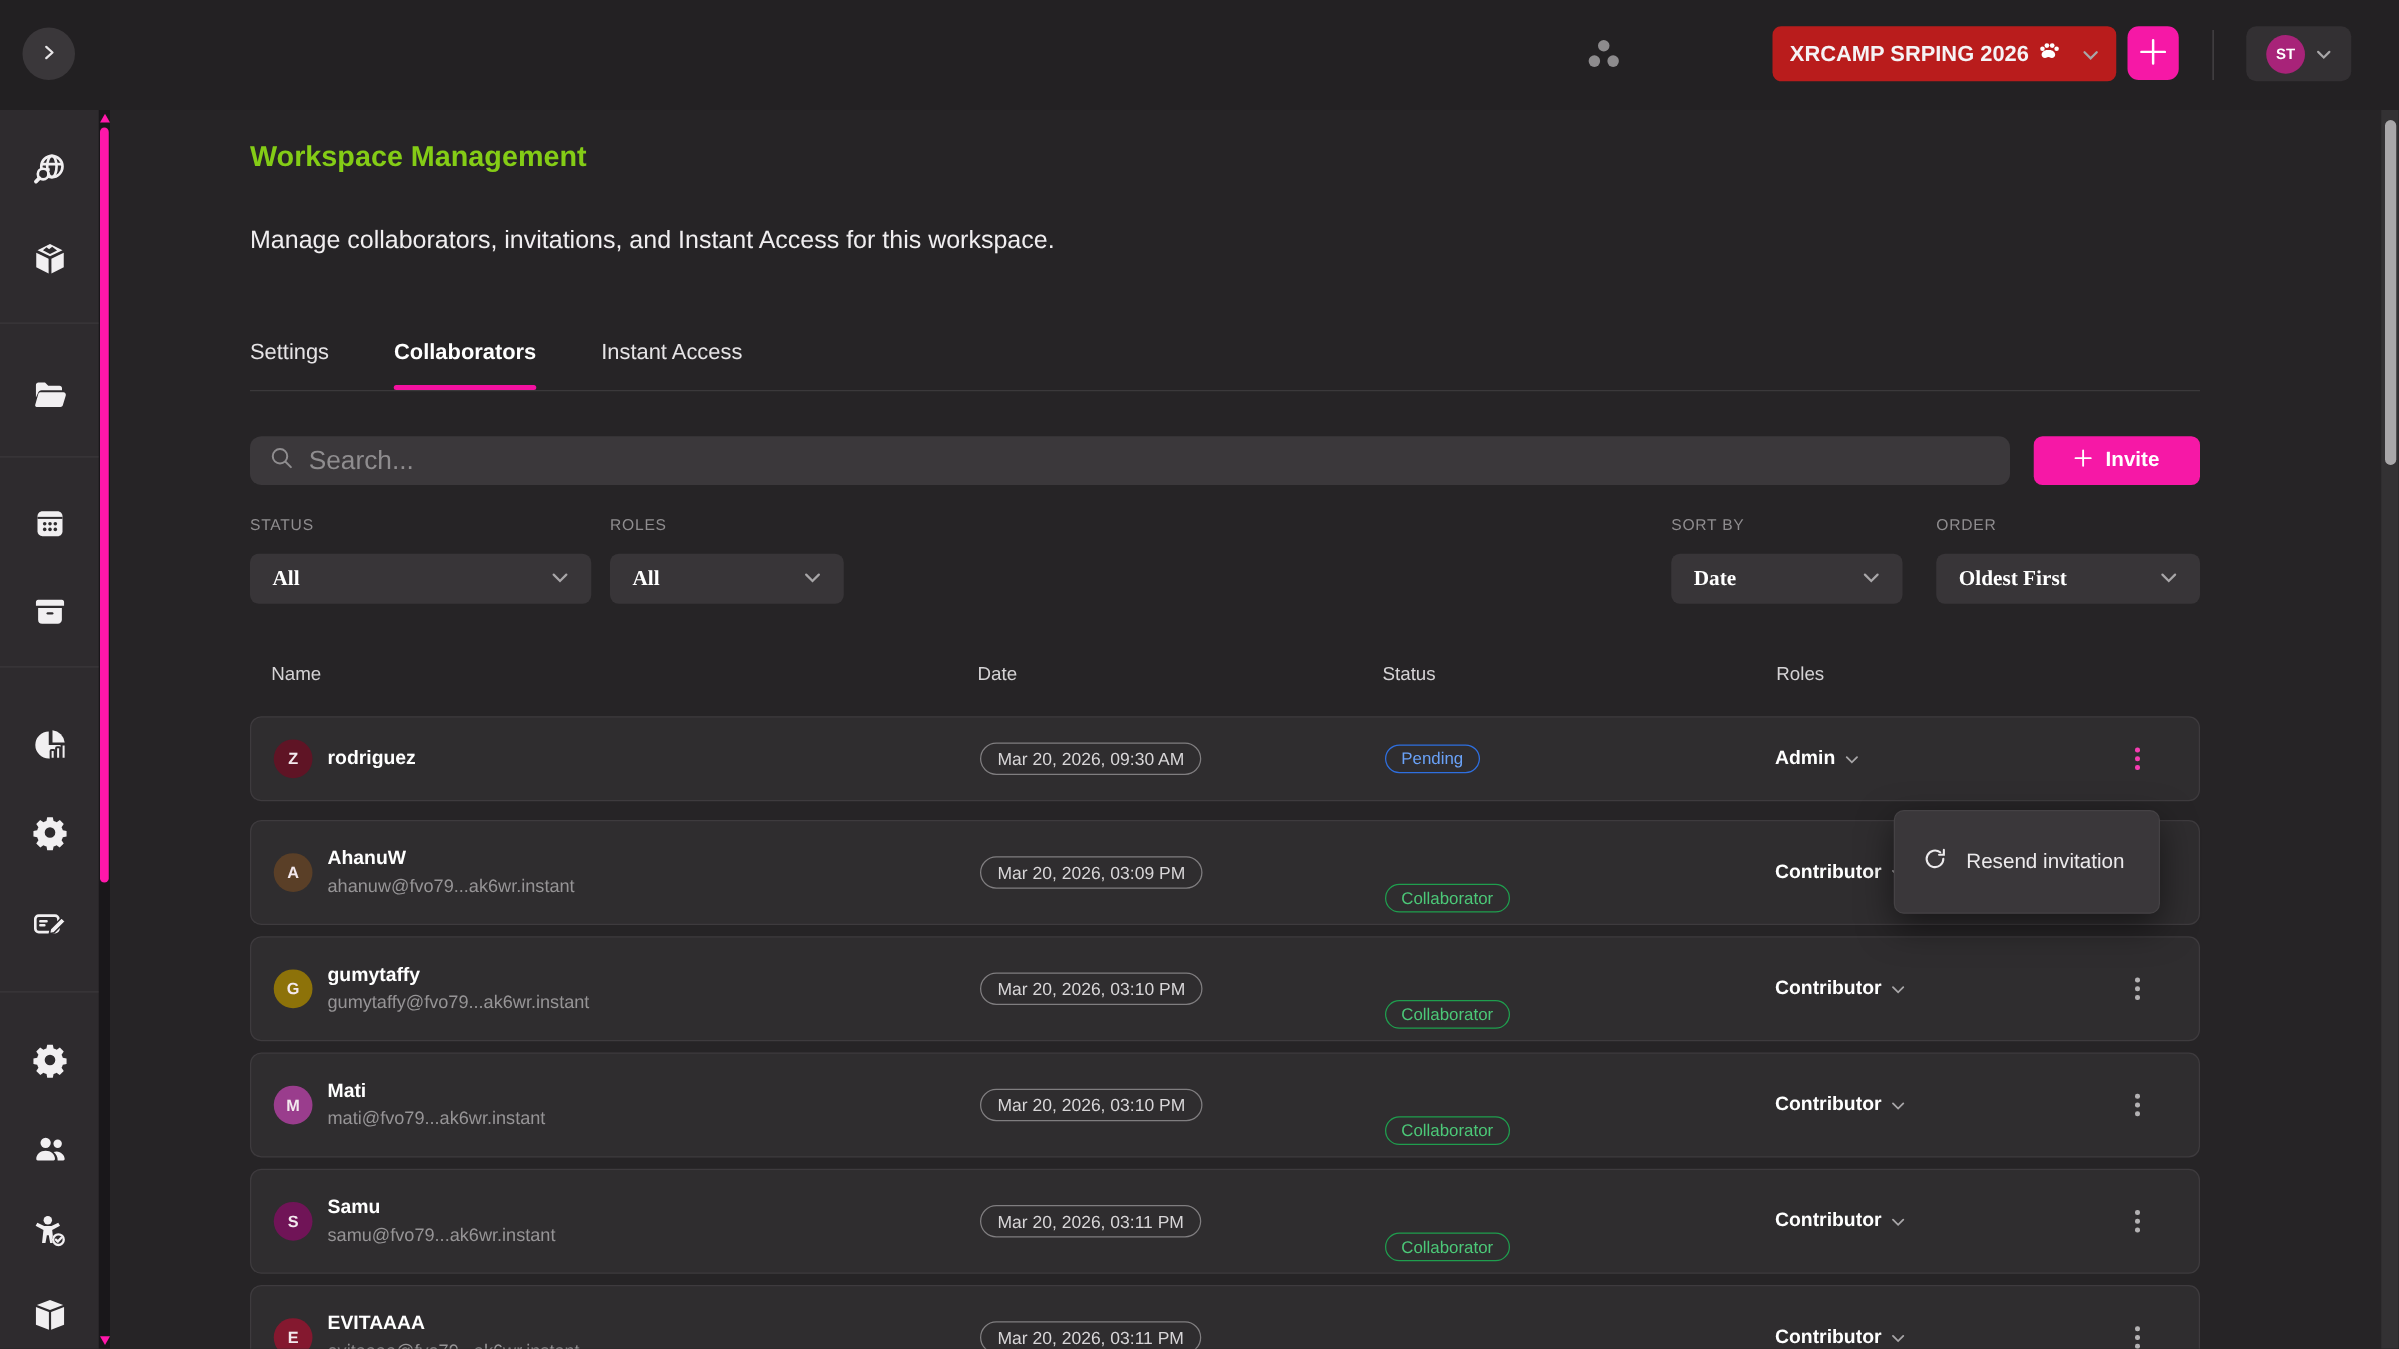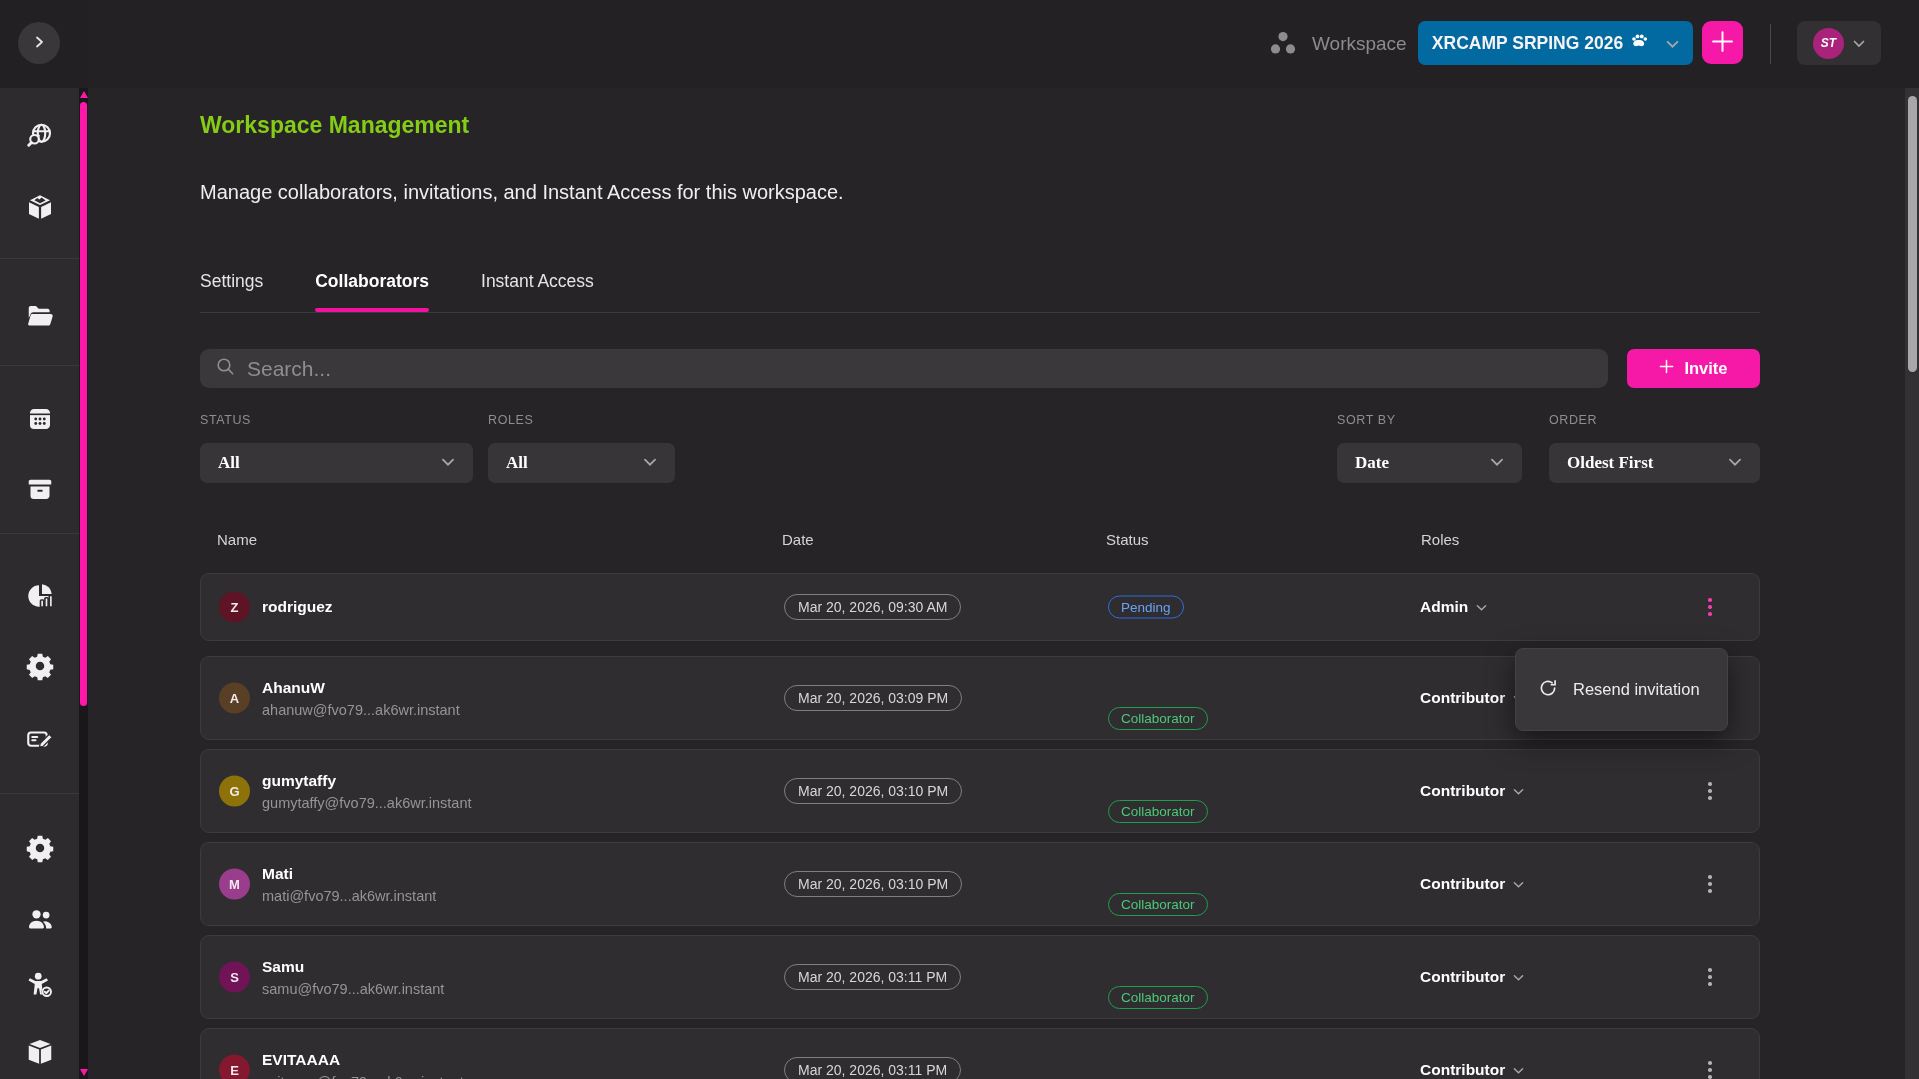--- a/index.html
+++ b/index.html
@@ -12,29 +12,29 @@
   }
 
   
   .topbar { position:absolute; left:0; top:0; width:1919px; height:88px; background:#232123; z-index:30; }
   .topbar-left { position:absolute; left:0; top:0; width:88px; height:88px; background:#222022; }
   .collapse-btn { position:absolute; left:18px; top:22px; width:42px; height:42px; border-radius:50%;
     background:#3a373a; border:none; display:flex; align-items:center; justify-content:center; cursor:pointer; }
   .tb-dots { position:absolute; left:1268px; top:30px; }
   .tb-workspace-label { position:absolute; left:1312px; top:0; height:88px; display:flex; align-items:center;
     font-size:19px; color:#8d8b8d; }
-  .ws-selector { position:absolute; left:1418px; top:21px; width:275px; height:44px; background:#0369a1;
+  .ws-selector { position:absolute; left:1418px; top:21px; width:275px; height:44px; background:#b91c1c;
     border:none; border-radius:7px; display:flex; align-items:center; justify-content:center; gap:6px;
     color:#f5f3f5; font-size:17.5px; font-weight:600; cursor:pointer; font-family:inherit; }
   .ws-selector .chev { margin-left:10px; }
   .add-btn { position:absolute; left:1702px; top:21px; width:41px; height:43px; background:#f618a6;
     border:none; border-radius:9px; display:flex; align-items:center; justify-content:center; cursor:pointer; }
   .tb-divider { position:absolute; left:1770px; top:24px; width:1px; height:40px; background:#4a474a; }
   .user-menu { position:absolute; left:1797px; top:21px; width:84px; height:44px; background:#333033;
-    border:none; border-radius:8px; display:flex; align-items:center; justify-content:center; gap:9px; cursor:pointer;font-style:italic; }
+    border:none; border-radius:8px; display:flex; align-items:center; justify-content:center; gap:9px; cursor:pointer; }
   .avatar-st { width:31px; height:31px; border-radius:50%; background:#a82379; display:flex; align-items:center;
     justify-content:center; font-size:12px; font-weight:bold; color:#fff; }
 
   
   .sidebar { position:absolute; left:0; top:88px; width:88px; bottom:0; background:#2e2b2e; z-index:25; }
   .side-icon { position:absolute; left:10px; width:60px; height:44px; background:none; border:none;
     display:flex; align-items:center; justify-content:center; cursor:pointer; }
   .side-sep { position:absolute; left:0; width:88px; height:1px; background:#3b383b; }
   .side-scroll { position:absolute; left:79px; top:0; width:9px; height:100%; background:#19171a; }
   .side-scroll .arrow-up { position:absolute; top:3px; left:0.5px; width:0; height:0;
@@ -126,21 +126,20 @@
     </button>
   </div>
 
   <span class="tb-dots">
     <svg width="30" height="26" viewBox="0 0 28 24" fill="#8d8b8d">
         <circle cx="14" cy="6" r="4.3"></circle>
         <circle cx="7" cy="17.5" r="4.3"></circle>
         <circle cx="21" cy="17.5" r="4.3"></circle>
       </svg>
   </span>
-  <span class="tb-workspace-label">Workspace</span>
 
   <button class="ws-selector">
     <span>XRCAMP SRPING 2026</span>
     <span>
       <svg width="21" height="19" viewBox="0 0 24 22" fill="#ffffff">
           <circle cx="5.6" cy="9.2" r="2.1"></circle>
           <circle cx="9.7" cy="6.3" r="2.2"></circle>
           <circle cx="14.6" cy="6.3" r="2.2"></circle>
           <circle cx="18.7" cy="9.2" r="2.1"></circle>
           <path d="M12.2 10.5c2.8 0 5.2 2 5.2 4.4 0 1.7-1.4 2.9-3.1 2.9-.8 0-1.5-.3-2.1-.6a2.3 2.3 0 0 0-2.2 0c-.6.3-1.3.6-2.1.6-1.7 0-3.1-1.2-3.1-2.9 0-2.4 2.4-4.4 5.2-4.4z"></path>

